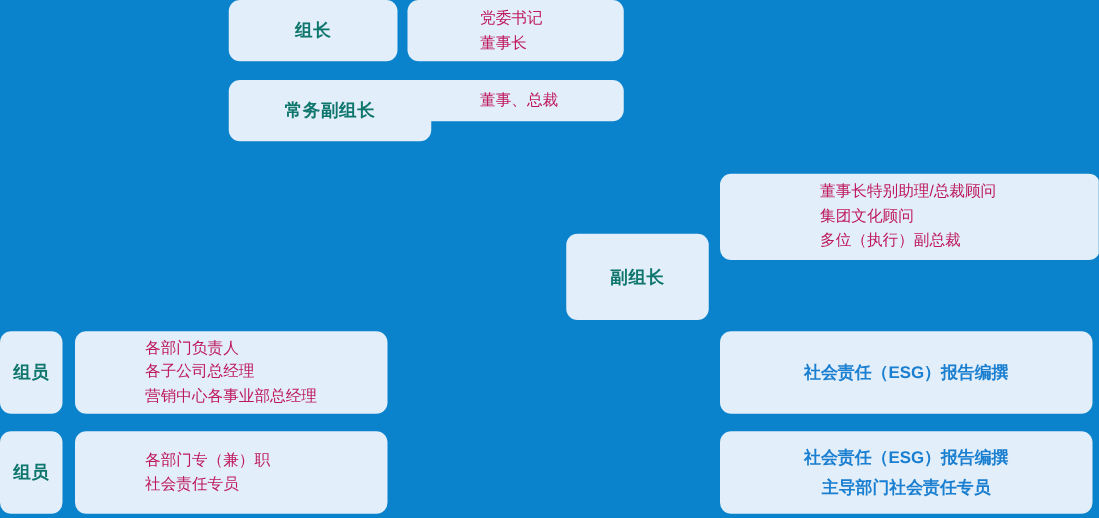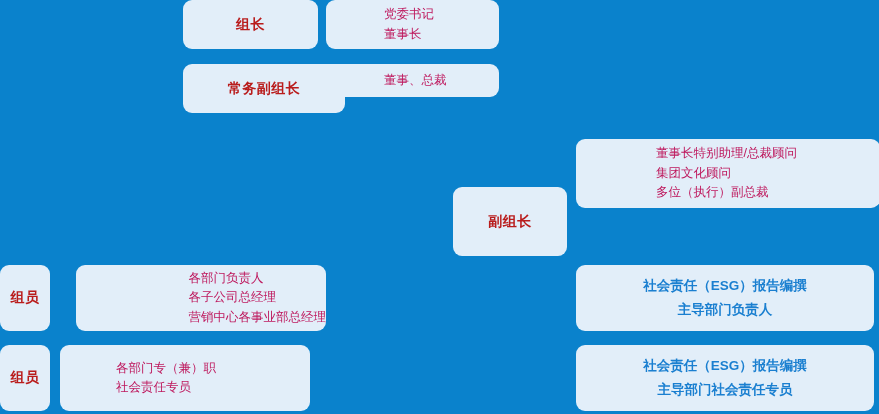--- a/index.html
+++ b/index.html
@@ -27,21 +27,21 @@
     box-sizing: border-box;
     display: flex;
     flex-direction: column;
     justify-content: center;
   }
   .card.center {
     align-items: center;
     text-align: center;
   }
   .role-label {
-    color: #b91c1c;
+    color: #0f766e;
     font-weight: bold;
     font-size: 14px;
     letter-spacing: 0.5px;
     line-height: 1.4;
   }
   .detail-list {
     color: #be185d;
     font-size: 12.5px;
     line-height: 1.55;
     padding-left: 0;
@@ -70,21 +70,21 @@
   
   #card-exec-deputy-role   { left:183px; top:64px;  width:162px; height:49px; }
   #card-exec-deputy-detail { left:326px; top:64px;  width:173px; height:33px; }
   #card-exec-deputy-detail .detail-list { padding-left: 58px; }
   
   #card-deputy-role        { left:453px; top:139px; width:114px; height:69px;margin-top:48px; }
   #card-deputy-detail      { left:576px; top:139px; width:304px; height:69px; }
   #card-deputy-detail .detail-list { padding-left: 80px; }
   
   #card-member1-role       { left:0px;   top:265px; width:50px;  height:66px; }
-  #card-member1-detail     { left:76px;  top:265px; width:250px; height:66px;align-items:flex-end; }
+  #card-member1-detail     { left:60px;  top:265px; width:250px; height:66px; }
   #card-member1-detail .detail-list { padding-left: 56px; }
   
   #card-esg-leader         { left:576px; top:265px; width:298px; height:66px; }
   
   #card-member2-role       { left:0px;   top:345px; width:50px;  height:66px; }
   #card-member2-detail     { left:60px;  top:345px; width:250px; height:66px; }
   #card-member2-detail .detail-list { padding-left: 56px; }
   
   #card-esg-officer        { left:576px; top:345px; width:298px; height:66px; }
 </style>
@@ -130,21 +130,20 @@
     <div class="detail-list">
       <span class="line">各部门负责人</span>
       <span class="line">各子公司总经理</span>
       <span class="line">营销中心各事业部总经理</span>
     </div>
   </div>
 
   <div class="card center" id="card-esg-leader">
     <div class="esg-text">
       <span class="line">社会责任（ESG）报告编撰</span>
-      <span class="line">主导部门负责人</span>
     </div>
   </div>
 
   <div class="card center" id="card-member2-role">
     <span class="role-label">组员</span>
   </div>
   <div class="card" id="card-member2-detail">
     <div class="detail-list">
       <span class="line">各部门专（兼）职</span>
       <span class="line">社会责任专员</span>

